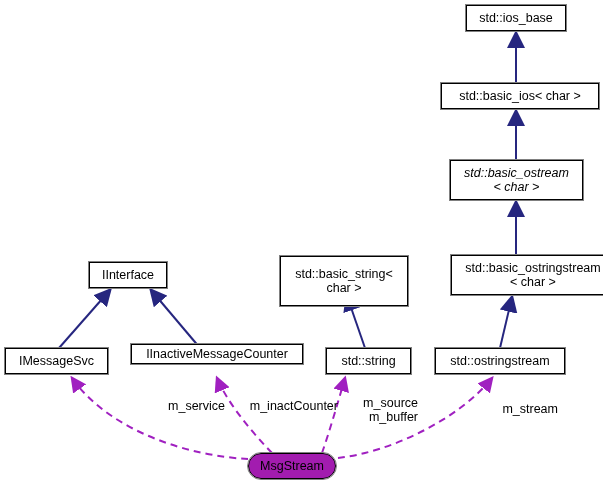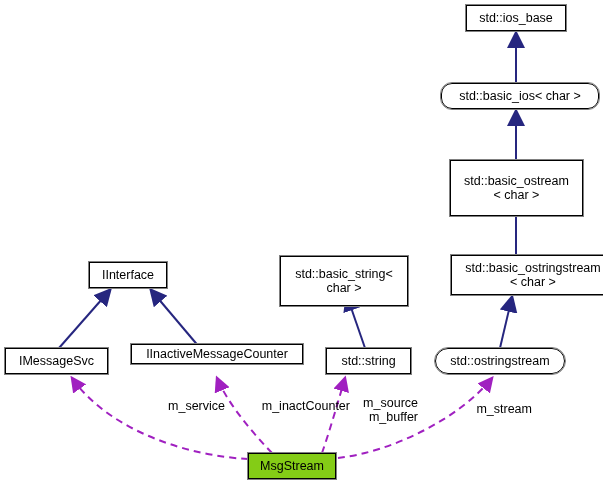--- a/index.html
+++ b/index.html
@@ -34,21 +34,22 @@
     align-items: center;
     justify-content: center;
     text-align: center;
     font-size: 12.5px;
     line-height: 14px;
     color: #000000;
     white-space: pre;
     z-index: 3;
   }
   .node.highlight {
-    background: #84cc16;
+    background: #a21caf;
+    border-radius: 13px;
   }
   .edge-label {
     position: absolute;
     font-size: 12.5px;
     line-height: 14px;
     color: #000000;
     white-space: pre;
     text-align: right;
     z-index: 4;
   }
@@ -81,45 +82,45 @@
     <g stroke="#a020c0" stroke-width="2" fill="none" stroke-dasharray="7,5" marker-end="url(#arrow-assoc)">
       <path d="M 248 459 C 190 456 110 432 72 378"></path>
       <path d="M 272 453 C 250 430 227 402 217 378"></path>
       <path d="M 322 453 C 330 430 338 402 345 378"></path>
       <path d="M 338 458 C 392 452 460 418 492 378"></path>
     </g>
   </svg>
 
   <div class="node" style="left:466px; top:5px; width:100px; height:26px;">std::ios_base</div>
 
-  <div class="node" style="left:441px; top:83px; width:158px; height:26px;border-radius:11px;">std::basic_ios&lt; char &gt;</div>
+  <div class="node" style="left:441px; top:83px; width:158px; height:26px;">std::basic_ios&lt; char &gt;</div>
 
-  <div class="node" style="left:450px; top:160px; width:133px; height:56px;">std::basic_ostream
+  <div class="node" style="left:450px; top:160px; width:133px; height:40px;font-style:italic;">std::basic_ostream
 &lt; char &gt;</div>
 
   <div class="node" style="left:451px; top:255px; width:164px; height:40px;">std::basic_ostringstream
 &lt; char &gt;</div>
 
-  <div class="node" style="left:435px; top:348px; width:130px; height:26px;border-radius:13px;">std::ostringstream</div>
+  <div class="node" style="left:435px; top:348px; width:130px; height:26px;">std::ostringstream</div>
 
   <div class="node" style="left:280px; top:256px; width:128px; height:50px;">std::basic_string&lt;
 char &gt;</div>
 
   <div class="node" style="left:326px; top:348px; width:85px; height:26px;">std::string</div>
 
   <div class="node" style="left:89px; top:262px; width:78px; height:26px;text-align:center;">IInterface</div>
 
   <div class="node" style="left:5px; top:348px; width:103px; height:26px;">IMessageSvc</div>
 
   <div class="node" style="left:131px; top:344px; width:172px; height:20px;">IInactiveMessageCounter</div>
 
   <div class="node highlight" style="left:248px; top:453px; width:88px; height:26px;">MsgStream</div>
 
   <div class="edge-label" style="left:151px; top:399px; width:74px;">m_service</div>
 
-  <div class="edge-label" style="left:236px; top:399px; width:102px;margin-left:12px;">m_inactCounter</div>
+  <div class="edge-label" style="left:236px; top:399px; width:102px;">m_inactCounter</div>
 
   <div class="edge-label" style="left:352px; top:396px; width:66px;">m_source
 m_buffer</div>
 
-  <div class="edge-label" style="left:466px; top:402px; width:66px;">m_stream</div>
+  <div class="edge-label" style="left:492px; top:402px; width:66px;">m_stream</div>
 
 </div>
 
 </body></html>

